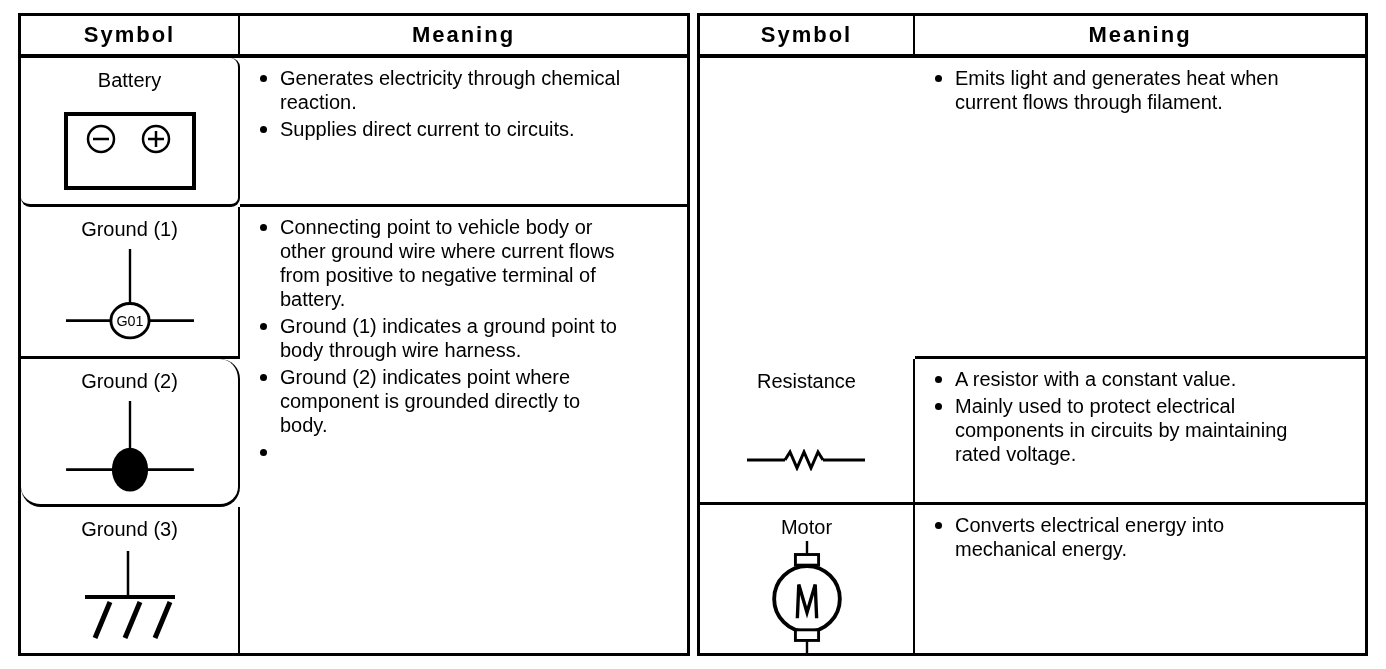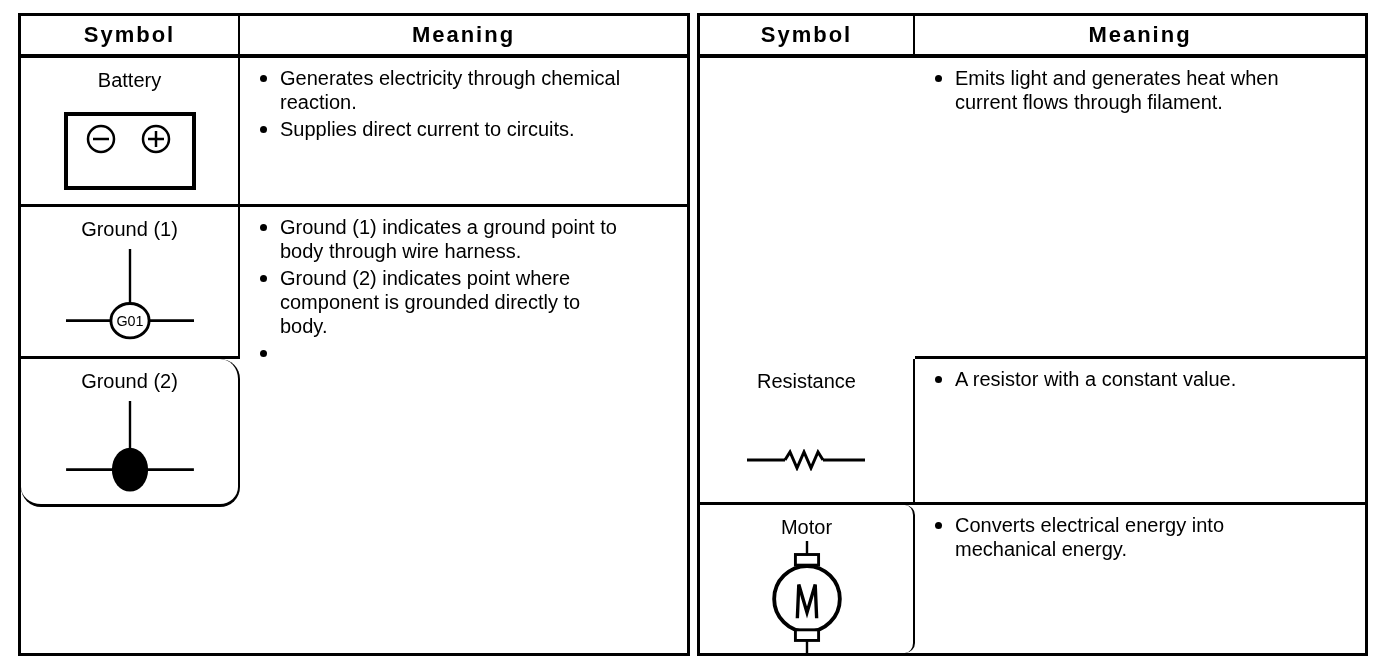--- a/index.html
+++ b/index.html
@@ -42,21 +42,21 @@
 </head>
 <body>
 
 <div class="page">
 
   <div class="tbl tbl-left">
 
     <div class="cell hdr b-r2 b-b4" style="grid-row:1;grid-column:1;">Symbol</div>
     <div class="cell hdr b-b4" style="grid-row:1;grid-column:2;">Meaning</div>
 
-    <div class="cell symcell b-r2 b-b3" style="grid-row:2;grid-column:1;">
+    <div class="cell symcell b-r2 b-b3" style="grid-row:2;grid-column:1;border-radius:9px;">
       <div class="sym-label">Battery</div>
       <svg class="bat-svg" width="132" height="78" viewBox="0 0 132 78">
         <rect x="2" y="2" width="128" height="74" fill="none" stroke="#000" stroke-width="4"></rect>
         <circle cx="37" cy="27" r="13" fill="none" stroke="#000" stroke-width="2.5"></circle>
         <line x1="29" y1="27" x2="45" y2="27" stroke="#000" stroke-width="2.5"></line>
         <circle cx="92" cy="27" r="13" fill="none" stroke="#000" stroke-width="2.5"></circle>
         <line x1="84" y1="27" x2="100" y2="27" stroke="#000" stroke-width="2.5"></line>
         <line x1="92" y1="19" x2="92" y2="35" stroke="#000" stroke-width="2.5"></line>
       </svg>
     </div>
@@ -86,22 +86,39 @@
 
     <div class="cell symcell b-r2 b-b3" style="grid-row:4;grid-column:1;border-radius:20px;">
       <div class="sym-label">Ground (2)</div>
       <svg class="g2-svg" width="150" height="108" viewBox="0 0 150 108">
         <line x1="75" y1="0" x2="75" y2="52" stroke="#000" stroke-width="2.5"></line>
         <line x1="8" y1="72" x2="142" y2="72" stroke="#000" stroke-width="3"></line>
         <ellipse cx="75" cy="72" rx="19" ry="23" fill="#000"></ellipse>
       </svg>
     </div>
 
+    <div class="cell symcell b-r2" style="grid-row:5;grid-column:1;">
+      <div class="sym-label">Ground (3)</div>
+      <svg class="g3-svg" width="120" height="92" viewBox="0 0 120 92">
+        <line x1="58" y1="0" x2="58" y2="44" stroke="#000" stroke-width="2.5"></line>
+        <line x1="15" y1="46" x2="105" y2="46" stroke="#000" stroke-width="4"></line>
+        <line x1="40" y1="51" x2="25" y2="87" stroke="#000" stroke-width="5"></line>
+        <line x1="70" y1="51" x2="55" y2="87" stroke="#000" stroke-width="5"></line>
+        <line x1="100" y1="51" x2="85" y2="87" stroke="#000" stroke-width="5"></line>
+      </svg>
+    </div>
 
     <div class="cell meancell" style="grid-row:3/6;grid-column:2;">
+      <div class="bi">
+        <span class="dot"></span>
+        <span class="bt">Connecting point to vehicle body or
+other ground wire where current flows
+from positive to negative terminal of
+battery.</span>
+      </div>
       <div class="bi">
         <span class="dot"></span>
         <span class="bt">Ground (1) indicates a ground point to
 body through wire harness.</span>
       </div>
       <div class="bi">
         <span class="dot"></span>
         <span class="bt">Ground (2) indicates point where
 component is grounded directly to
 body.</span>
@@ -133,23 +150,29 @@
         <polyline points="38,11 43,3 50,19 57,3 64,19 71,3 76,11" fill="none" stroke="#000" stroke-width="3"></polyline>
         <line x1="76" y1="11" x2="118" y2="11" stroke="#000" stroke-width="3"></line>
       </svg>
     </div>
 
     <div class="cell meancell b-b3" style="grid-row:3;grid-column:2;">
       <div class="bi">
         <span class="dot"></span>
         <span class="bt">A resistor with a constant value.</span>
       </div>
+      <div class="bi">
+        <span class="dot"></span>
+        <span class="bt">Mainly used to protect electrical
+components in circuits by maintaining
+rated voltage.</span>
+      </div>
     </div>
 
-    <div class="cell symcell b-r2" style="grid-row:4;grid-column:1;border-radius:10px;">
+    <div class="cell symcell b-r2" style="grid-row:4;grid-column:1;">
       <div class="sym-label">Motor</div>
       <svg class="mot-svg" width="84" height="116" viewBox="0 0 84 116">
         <line x1="42" y1="0" x2="42" y2="15" stroke="#000" stroke-width="2.5"></line>
         <circle cx="42" cy="60" r="34" fill="#fff" stroke="#000" stroke-width="4"></circle>
         <rect x="30" y="14" width="24" height="11" fill="#fff" stroke="#000" stroke-width="3"></rect>
         <rect x="30" y="92" width="24" height="11" fill="#fff" stroke="#000" stroke-width="3"></rect>
         <line x1="42" y1="103" x2="42" y2="116" stroke="#000" stroke-width="2.5"></line>
         <path d="M32,80 L33.5,45 L42,74 L50.5,45 L52,80" fill="none" stroke="#000" stroke-width="3.5"></path>
       </svg>
     </div>

